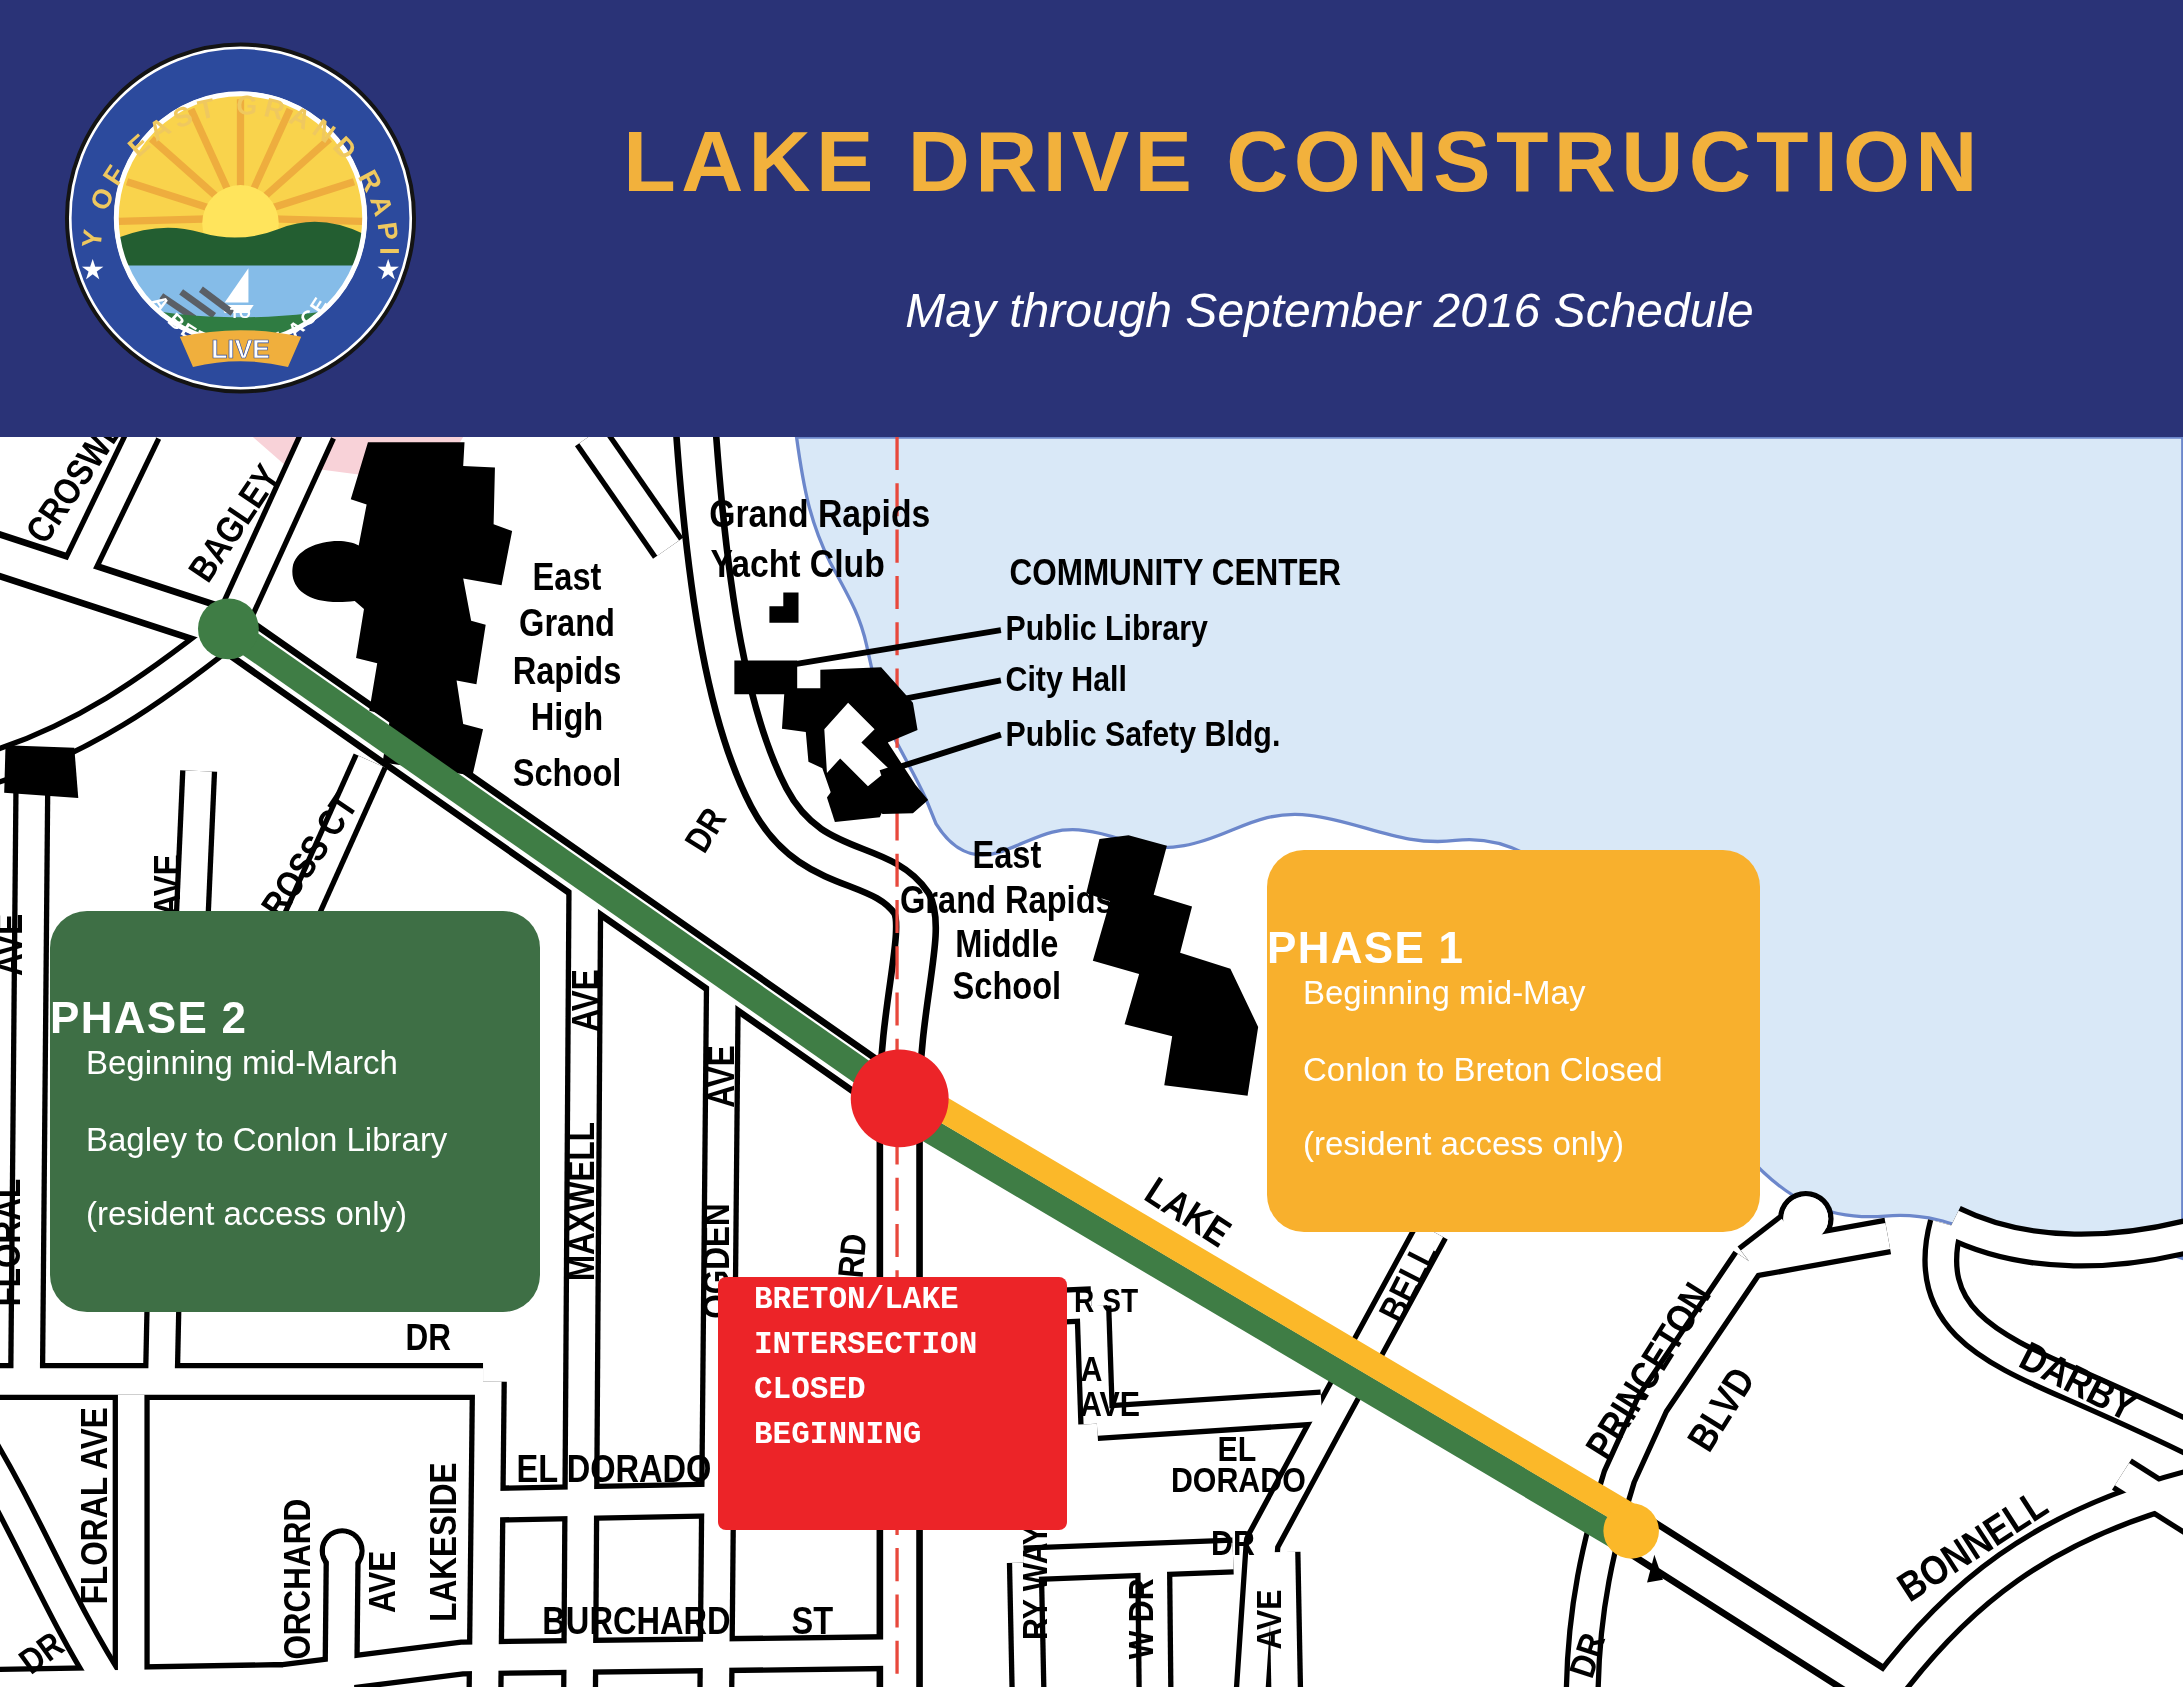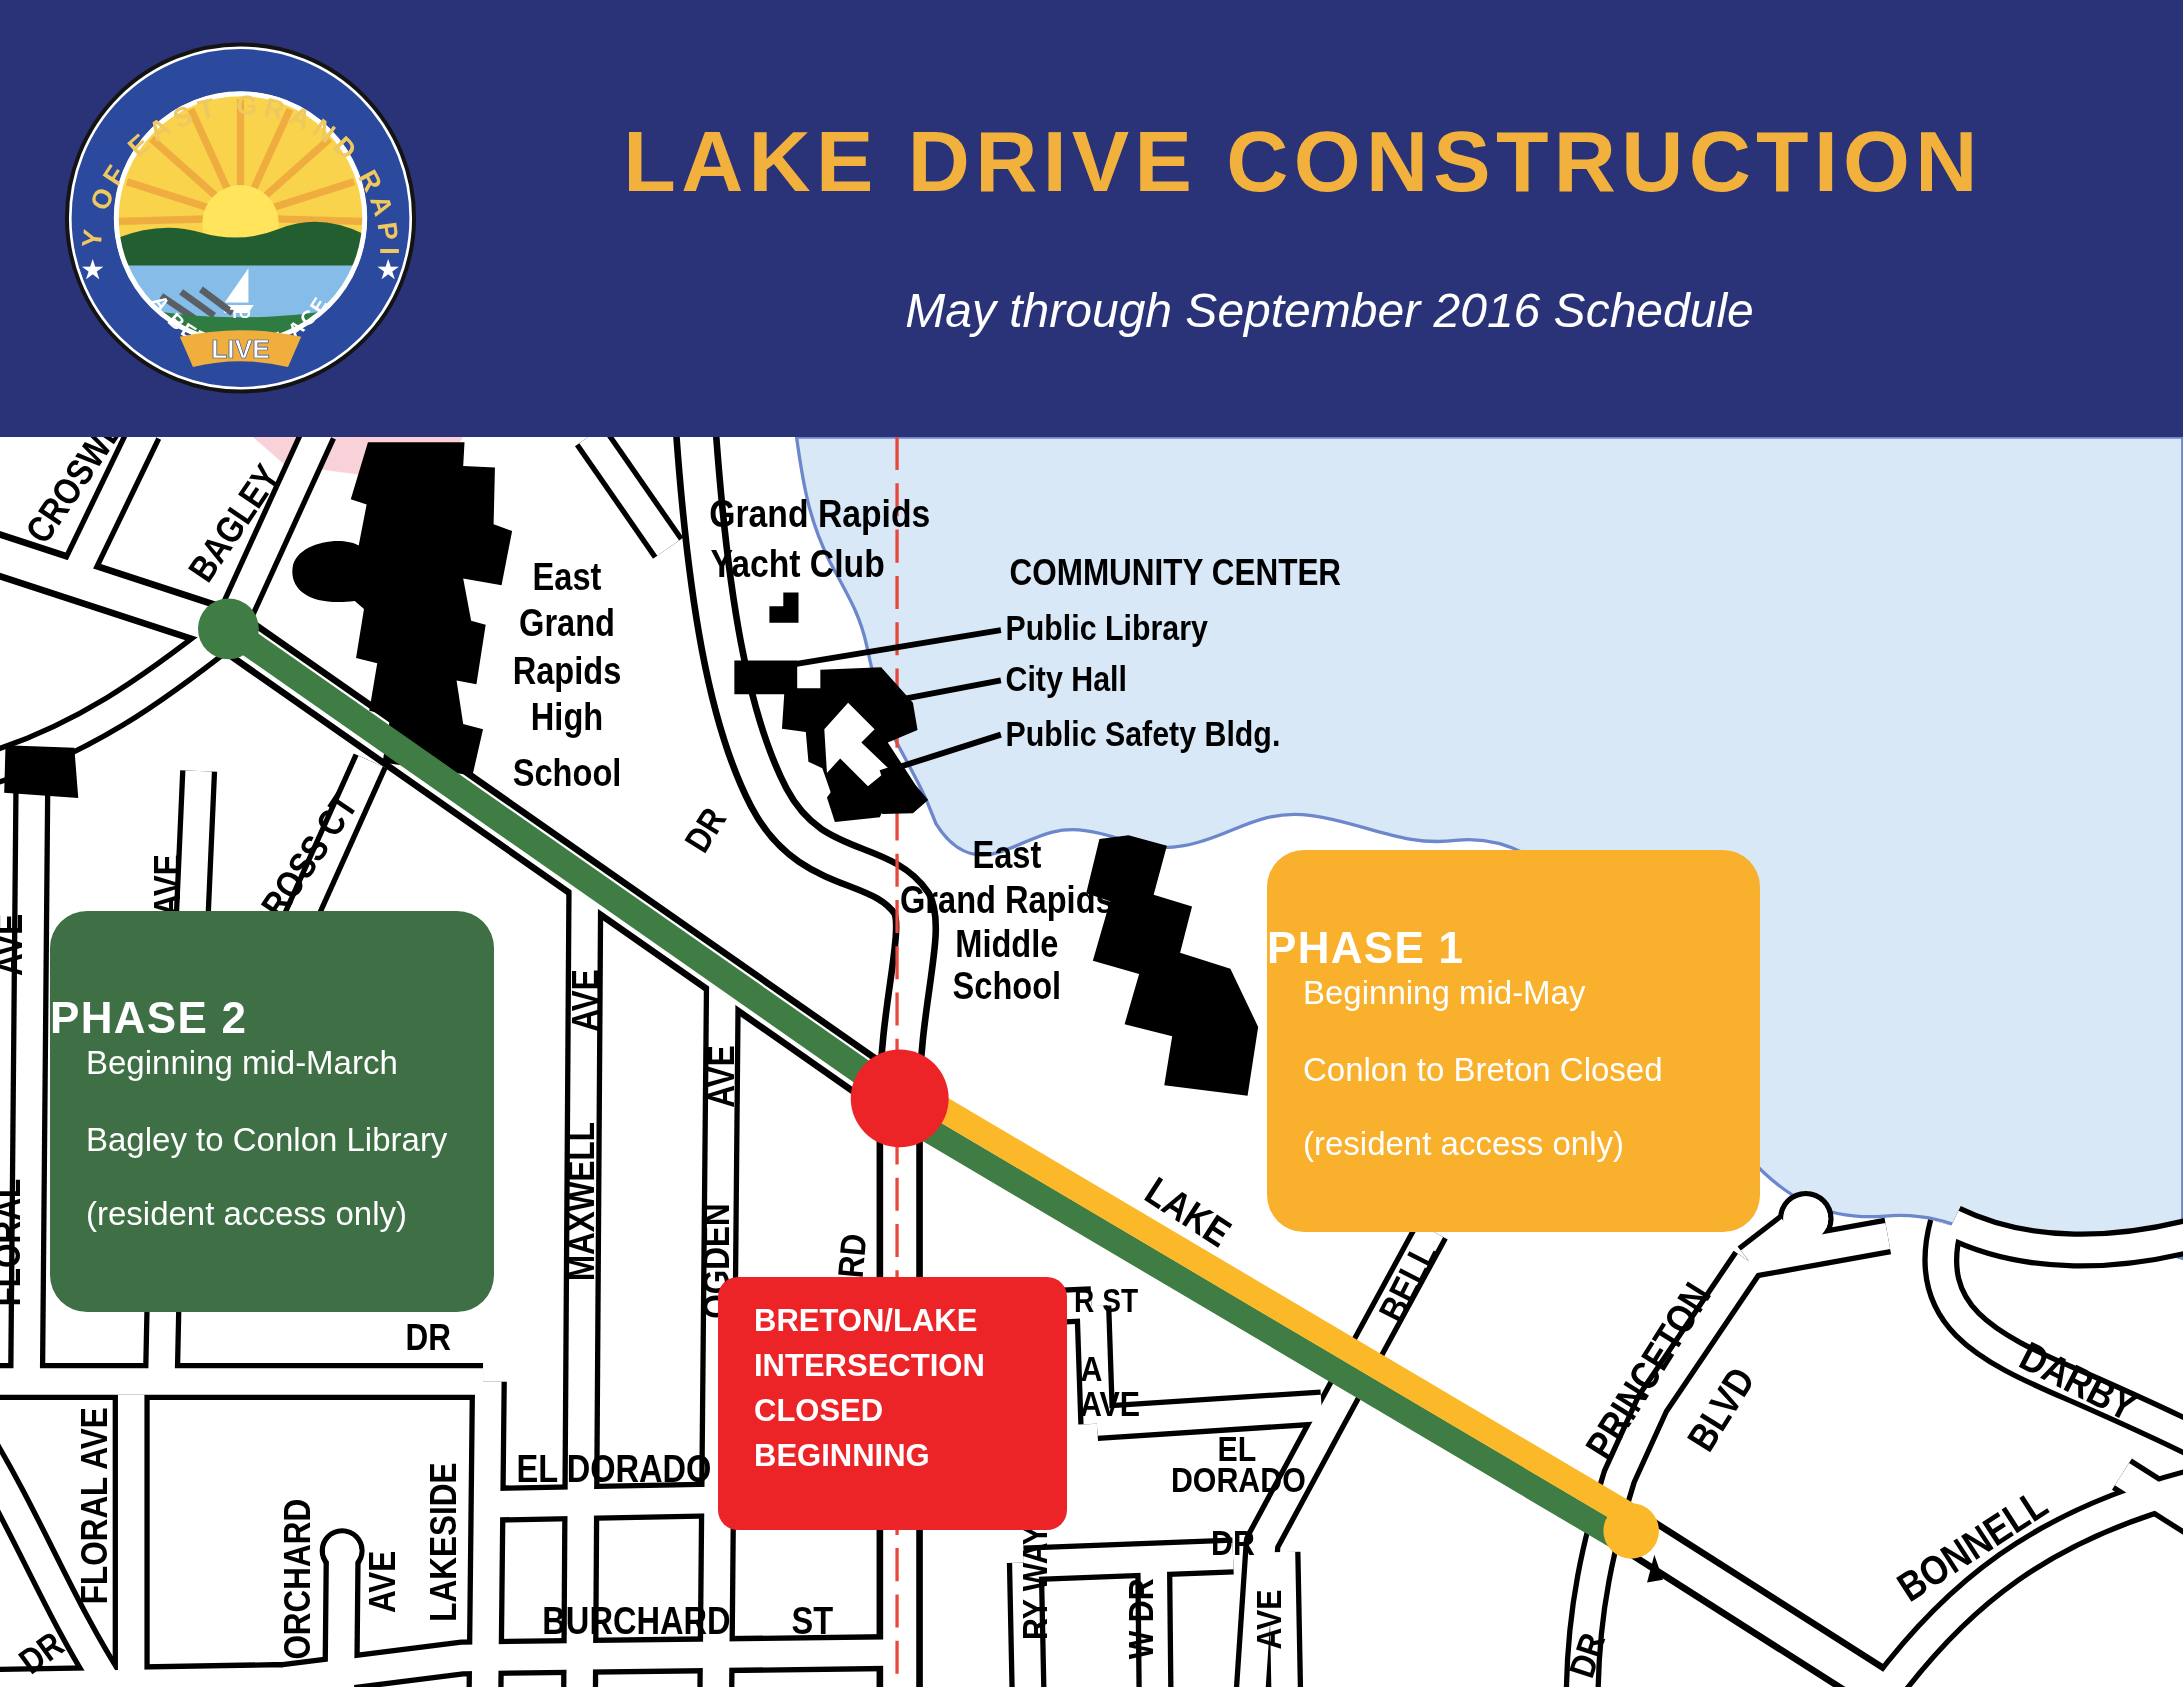--- a/index.html
+++ b/index.html
@@ -21,25 +21,25 @@
   .map{position:absolute;left:0;top:437px;width:2183px;height:1250px;background:#fff;}
   .map svg{display:block;}
   .rc{fill:none;stroke:#000;stroke-linejoin:round;stroke-linecap:butt;}
   .rf{fill:none;stroke:#fff;stroke-linejoin:round;stroke-linecap:butt;}
   .rc.min{stroke-width:56px;} .rf.min{stroke-width:40px;}
   .rc.maj{stroke-width:70px;} .rf.maj{stroke-width:50px;}
   .map-label{font-family:"Liberation Sans",sans-serif;font-weight:700;fill:#000;}
   .callout{position:absolute;border-radius:37px;color:#fff;text-align:left;}
   .callout .ttl{font-size:44px;font-weight:700;letter-spacing:1.3px;line-height:50px;}
   .callout .ln{font-size:33px;line-height:40px;margin-left:36px;}
-  .phase2{left:50px;top:474px;width:444px;height:401px;background:var(--green-box);padding-top:82px;}
+  .phase2{left:50px;top:474px;width:490px;height:401px;background:var(--green-box);padding-top:82px;}
   .phase1{left:1267px;top:413px;width:493px;height:382px;background:var(--yellow-box);padding-top:73px;}
   .gap1{height:37px;} .gap2{height:34px;}
   .closure{left:718px;top:840px;width:349px;height:253px;background:var(--red);
-    border-radius:20px;padding-top:21px;}
+    border-radius:8px;font-family:Liberation Mono, monospace;}
   .closure .ln{font-size:31px;font-weight:700;line-height:45px;color:#fff;}
 </style>
 </head>
 <body>
 
 <div class="banner">
   <svg class="seal" viewBox="-266 -266 532 532">
     <defs>
       <path id="sealTop" d="M -212,55 A 212 212 0 1 1 212,55" fill="none"></path>
       <path id="sealBottom" d="M -142,108 A 152 152 0 0 0 142,108" fill="none"></path>

